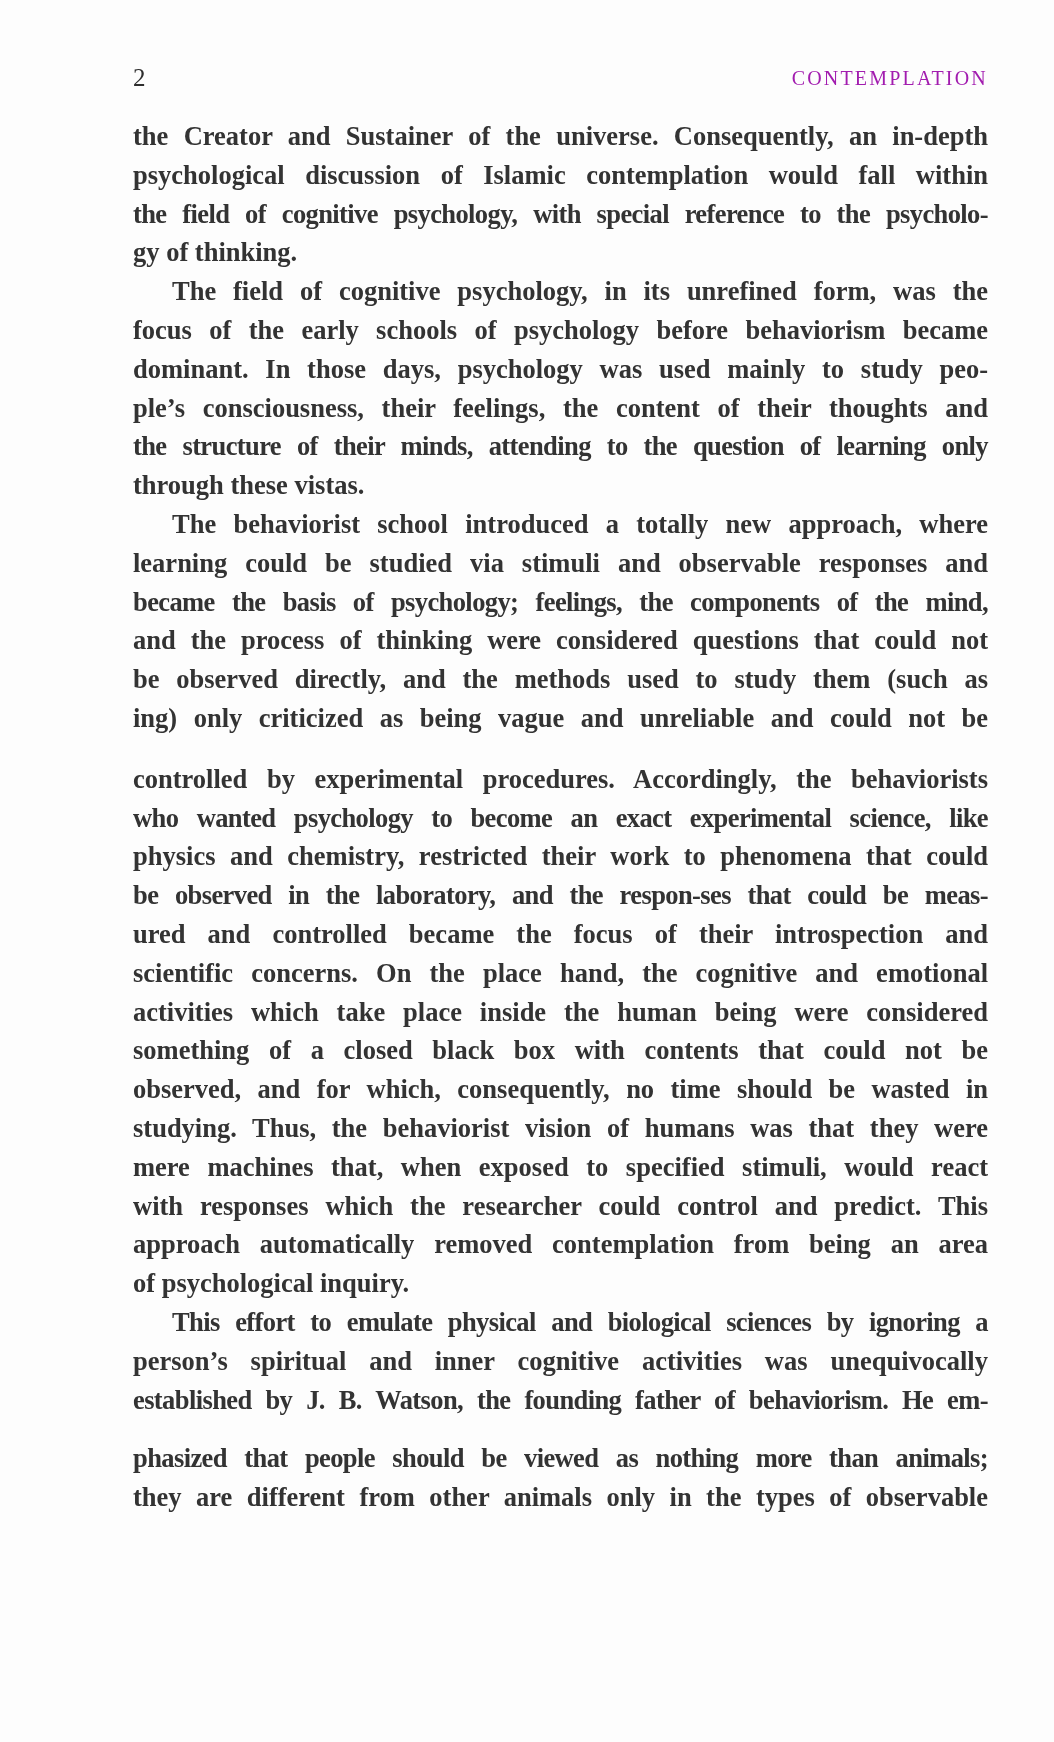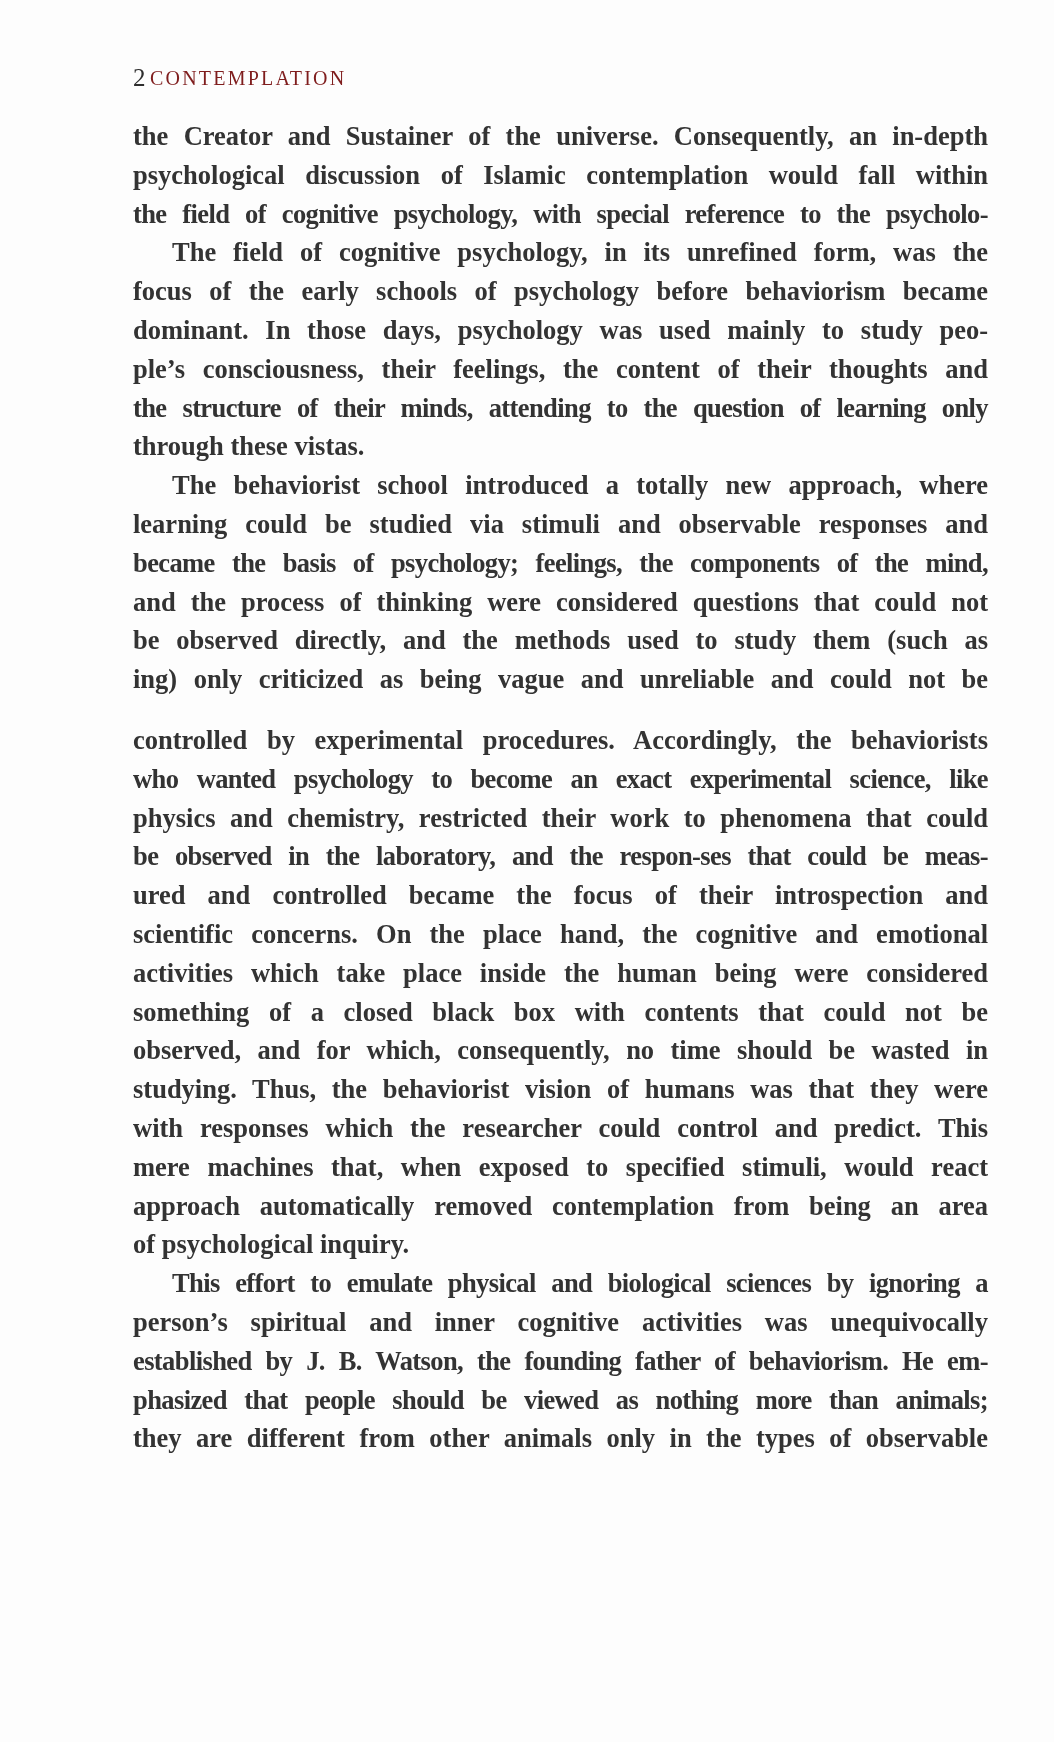--- a/index.html
+++ b/index.html
@@ -28,25 +28,25 @@
       top: 0;
       font-size: 25px;
       line-height: 36px;
       color: #2e2e2e;
     }
     .running-head {
       position: absolute;
       left: 17px;
       right: 0;
       top: 0;
-      text-align: left;
+      text-align: right;
       font-size: 20px;
       letter-spacing: 2.2px;
       line-height: 36px;
-      color: #7f1d1d;
+      color: #a21caf;
     }
     .body-text {
       position: absolute;
       left: 133px;
       top: 117px;
       width: 855px;
       font-weight: bold;
     }
     .line {
       display: block;
@@ -80,20 +80,21 @@
   <span class="page-number">2</span>
   <span class="running-head">CONTEMPLATION</span>
 </header>
 
 <main class="body-text">
 
   <p class="para">
     <span class="line" style="white-space: normal;">the Creator and Sustainer of the universe. Consequently, an in-depth</span>
     <span class="line" style="white-space: normal;">psychological discussion of Islamic contemplation would fall within</span>
     <span class="line tight" style="white-space: normal;">the field of cognitive psychology, with special reference to the psycholo-</span>
+    <span class="line last" style="white-space: normal;">gy of thinking.</span>
   </p>
 
   <p class="para">
     <span class="line indent" style="white-space: normal;">The field of cognitive psychology, in its unrefined form, was the</span>
     <span class="line" style="white-space: normal;">focus of the early schools of psychology before behaviorism became</span>
     <span class="line" style="white-space: normal;">dominant. In those days, psychology was used mainly to study peo-</span>
     <span class="line" style="white-space: normal;">ple’s consciousness, their feelings, the content of their thoughts and</span>
     <span class="line tight" style="white-space: normal;">the structure of their minds, attending to the question of learning only</span>
     <span class="line last" style="white-space: normal;">through these vistas.</span>
   </p>
@@ -108,26 +109,26 @@
     <span class="line" style="white-space: normal; margin-top: 22px;">controlled by experimental procedures. Accordingly, the behaviorists</span>
     <span class="line tight" style="white-space: normal;">who wanted psychology to become an exact experimental science, like</span>
     <span class="line" style="white-space: normal;">physics and chemistry, restricted their work to phenomena that could</span>
     <span class="line tight" style="white-space: normal;">be observed in the laboratory, and the respon-ses that could be meas-</span>
     <span class="line" style="white-space: normal;">ured and controlled became the focus of their introspection and</span>
     <span class="line" style="white-space: normal;">scientific concerns. On the place hand, the cognitive and emotional</span>
     <span class="line" style="white-space: normal;">activities which take place inside the human being were considered</span>
     <span class="line" style="white-space: normal;">something of a closed black box with contents that could not be</span>
     <span class="line" style="white-space: normal;">observed, and for which, consequently, no time should be wasted in</span>
     <span class="line" style="white-space: normal;">studying. Thus, the behaviorist vision of humans was that they were</span>
+    <span class="line" style="white-space: normal;">mere machines that, when exposed to specified stimuli, would react</span>
     <span class="line" style="white-space: normal;">with responses which the researcher could control and predict. This</span>
-    <span class="line" style="white-space: normal;">mere machines that, when exposed to specified stimuli, would react</span>
     <span class="line" style="white-space: normal;">approach automatically removed contemplation from being an area</span>
     <span class="line last" style="white-space: normal;">of psychological inquiry.</span>
   </p>
 
   <p class="para">
     <span class="line indent tight" style="white-space: normal;">This effort to emulate physical and biological sciences by ignoring a</span>
     <span class="line" style="white-space: normal;">person’s spiritual and inner cognitive activities was unequivocally</span>
     <span class="line tight" style="white-space: normal;">established by J. B. Watson, the founding father of behaviorism. He em-</span>
-    <span class="line tight" style="white-space: normal;">phasized that people should be viewed as nothing more than animals;</span>
+    <span class="line tight" style="white-space: normal; margin-top: 20px;">phasized that people should be viewed as nothing more than animals;</span>
     <span class="line" style="white-space: normal;">they are different from other animals only in the types of observable</span>
   </p>
 </main>
 
 </body></html>

